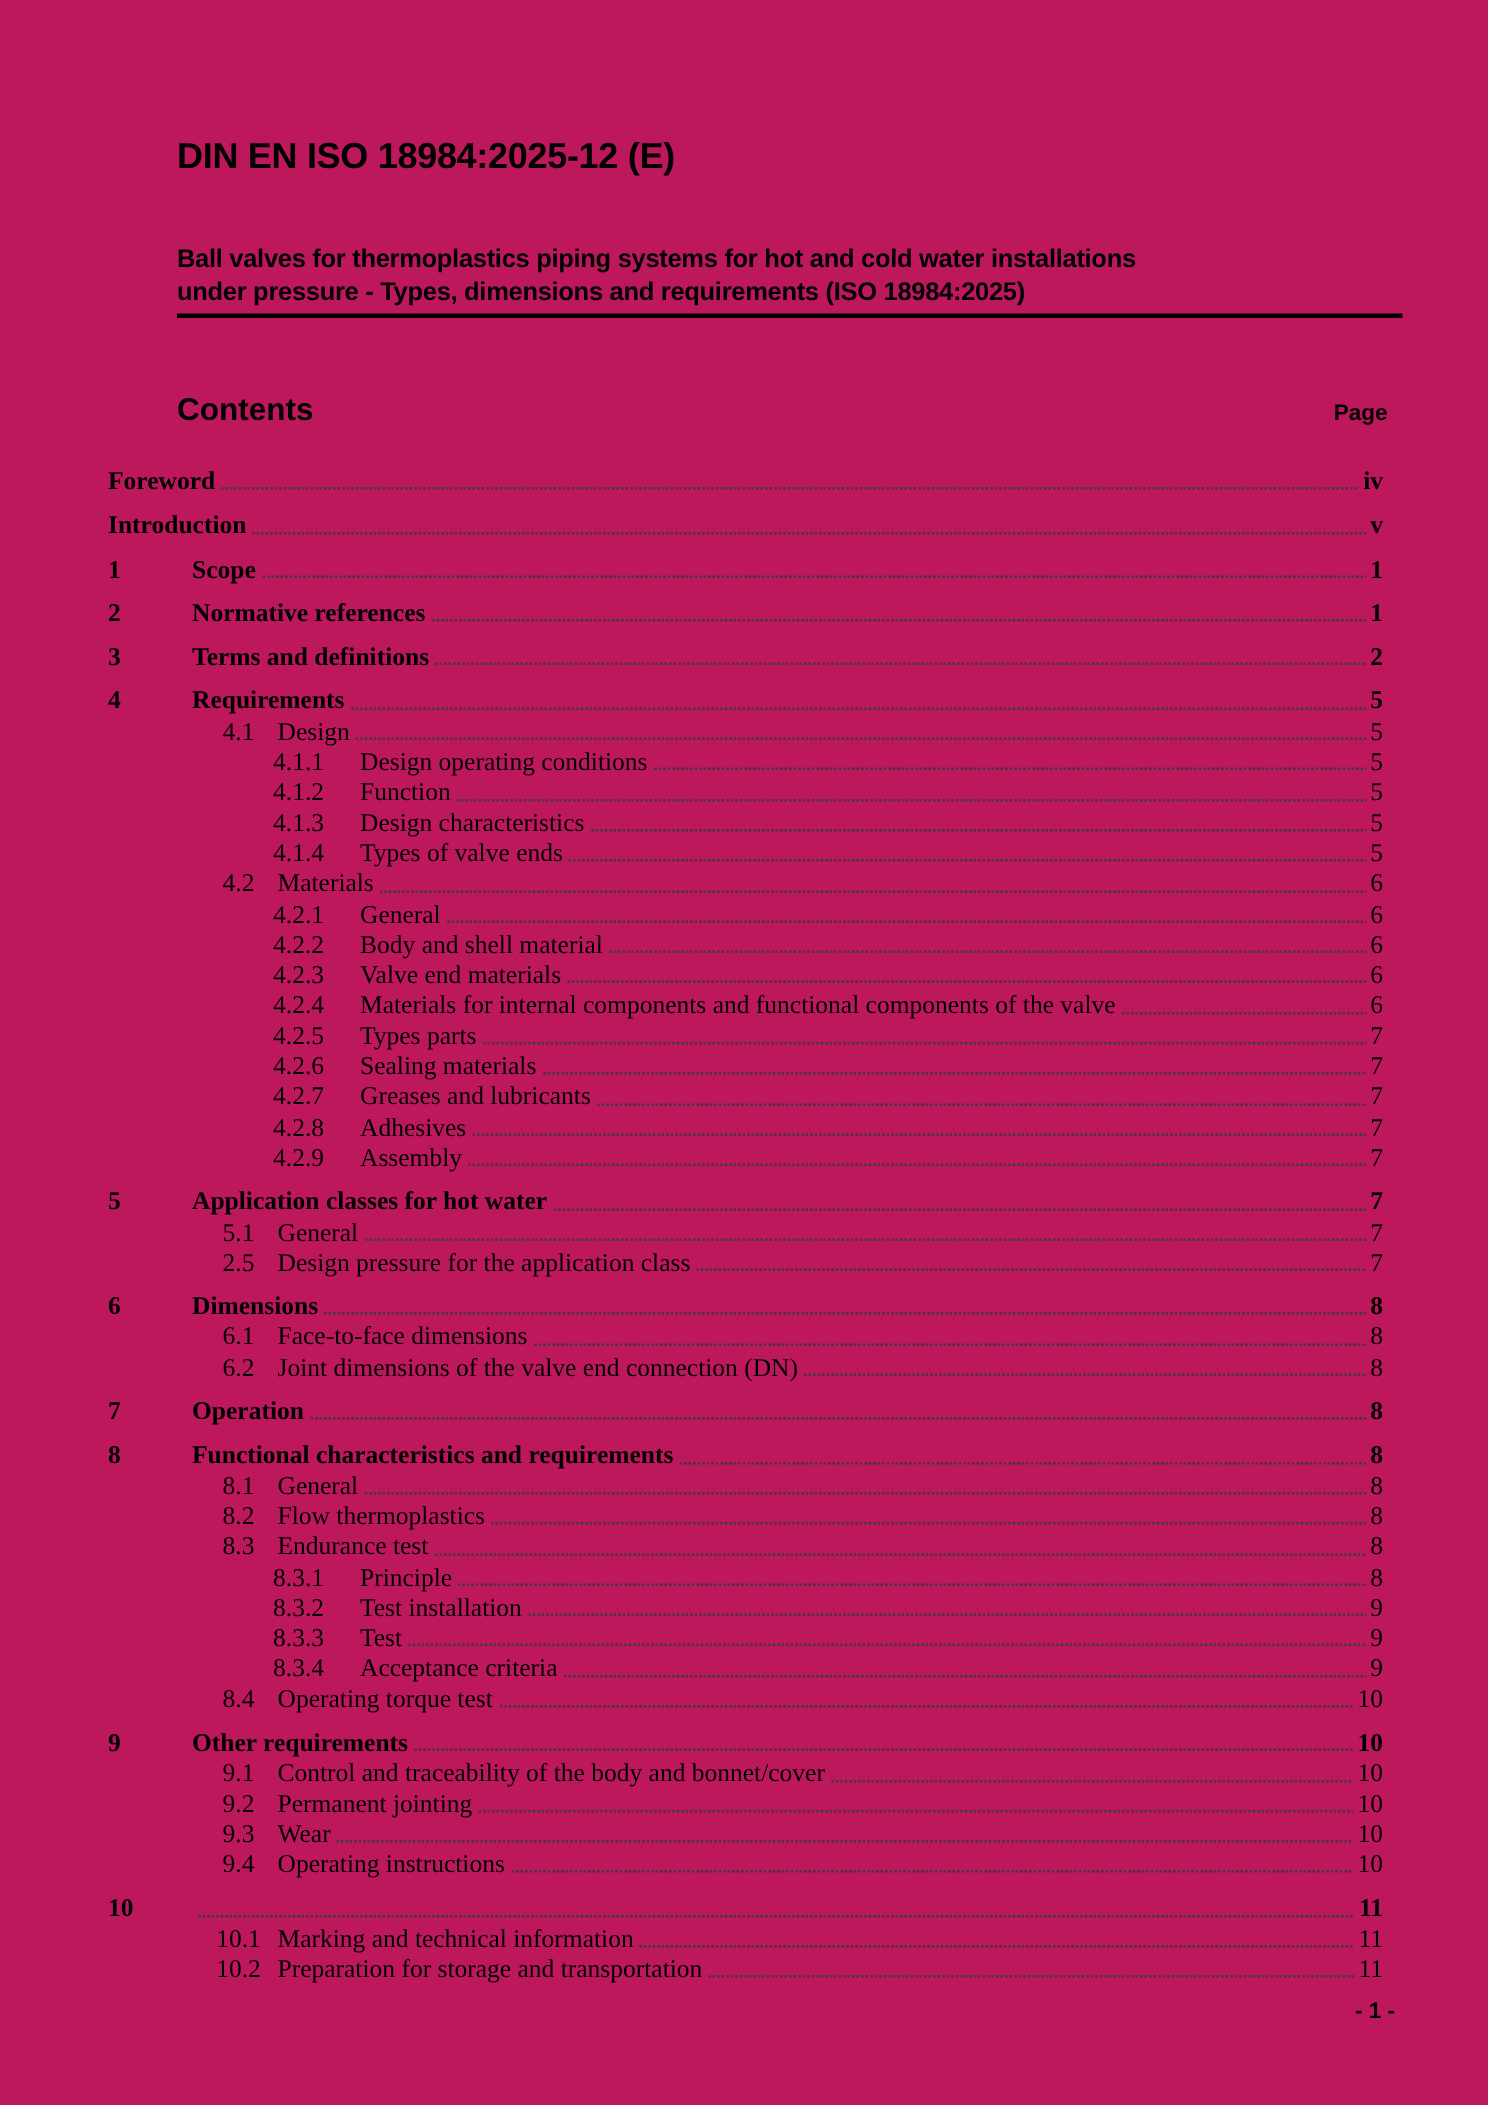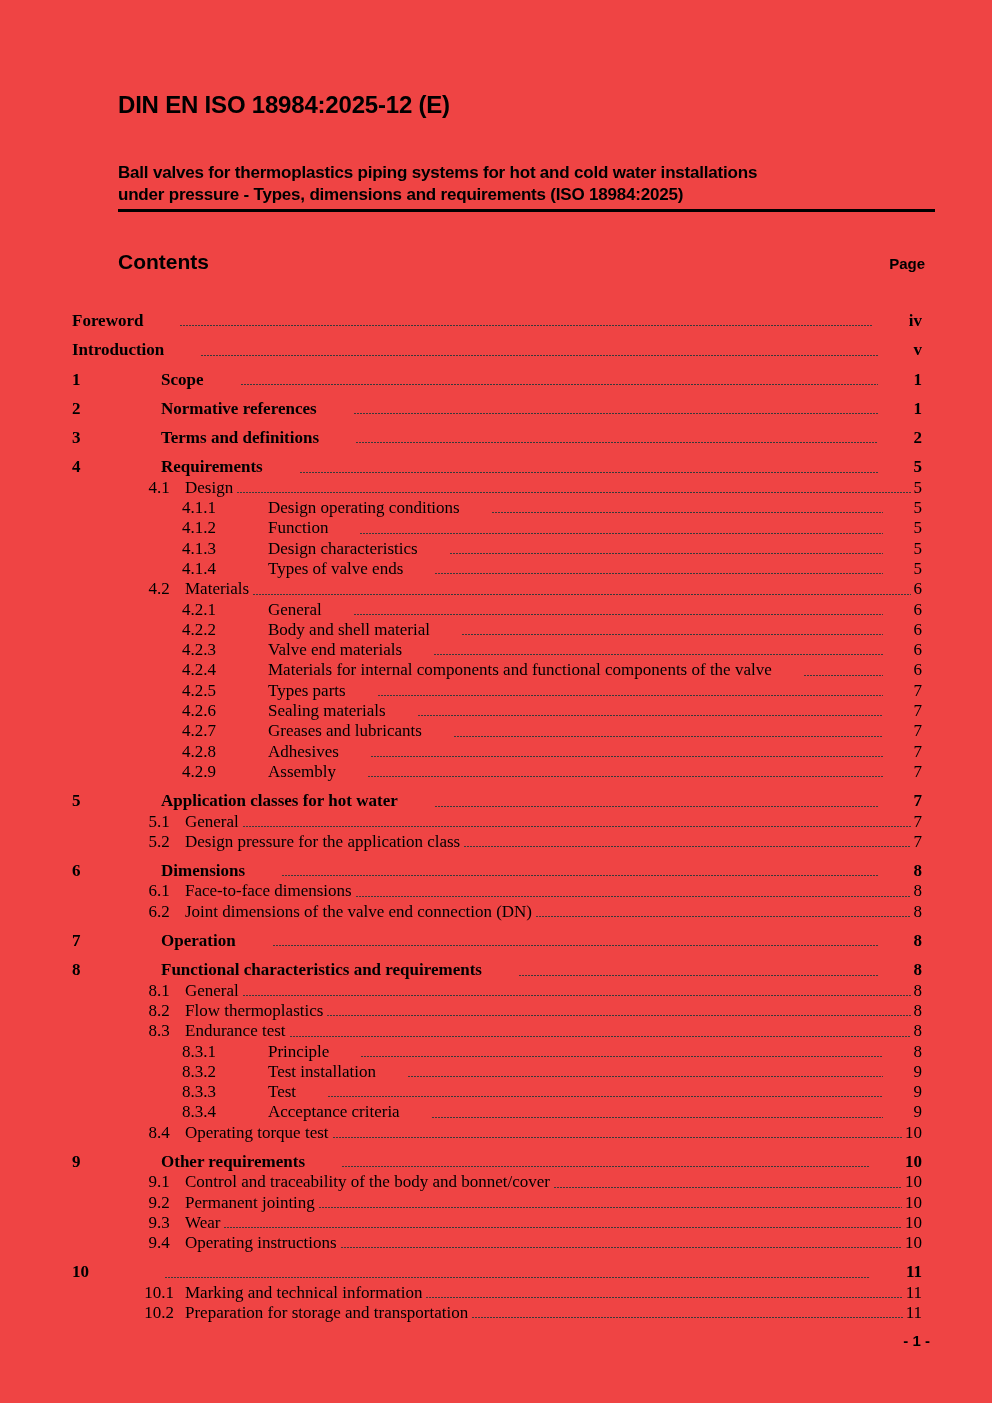--- a/index.html
+++ b/index.html
@@ -1,20 +1,20 @@
 <!DOCTYPE html>
 <html><head>
 <meta charset="utf-8">
 <style>
   html, body { margin: 0; padding: 0; background: #ffffff; }
   .page {
     position: relative;
     width: 992px;
     height: 1403px;
-    background: #ef4444;
+    background: #be185d;
     color: #000000;
     font-family: "Liberation Serif", serif;
     overflow: hidden;
   }
   .doc-code {
     position: absolute;
     left: 118px; top: 91px;
     font-family: "Liberation Sans", sans-serif;
     font-weight: bold;
     font-size: 24px;
@@ -40,40 +40,40 @@
   .contents-header {
     position: absolute;
     left: 118px; top: 250px;
     width: 807px;
     display: flex;
     justify-content: space-between;
     align-items: baseline;
     font-family: "Liberation Sans", sans-serif;
     font-weight: bold;
   }
-  .contents-title { font-size: 21px; }
+  .contents-title { font-size: 21px; margin-top: 12px; }
   .page-label { font-size: 15px; }
   .toc {
     position: absolute;
     left: 72px; top: 302px;
     width: 850px;
     font-size: 17px;
   }
   .toc-row {
     display: flex;
     align-items: baseline;
     line-height: 20.3px;
     font-weight: normal;
   }
-  .toc-row.lvl0, .toc-row.lvl1 { margin-top: 9px; font-weight: bold; gap: 33px; }
+  .toc-row.lvl0, .toc-row.lvl1 { margin-top: 9px; font-weight: bold; }
   .toc-row .num { flex: 0 0 auto; white-space: nowrap; }
   .lvl1 .num { width: 56px; }
   .lvl2 { padding-left: 61px; }
   .lvl2 .num { width: 52px; text-align: center; }
-  .lvl3 { padding-left: 110px; gap: 28px; }
+  .lvl3 { padding-left: 110px; }
   .lvl3 .num { width: 58px; }
   .toc-row .label { flex: 0 0 auto; white-space: nowrap; }
   .toc-row .leader {
     flex: 1 1 auto;
     min-width: 10px;
     align-self: flex-end;
     height: 3px;
     margin: 0 3px 4px 4px;
     background-image: radial-gradient(circle at 1px 1.5px, #3a3a3a 0.7px, rgba(0,0,0,0) 1.1px);
     background-size: 3px 3px;
@@ -239,21 +239,21 @@
         <span class="leader"></span>
         <span class="pagenum">7</span>
       </div>
       <div class="toc-row lvl2">
         <span class="num">5.1</span>
         <span class="label">General</span>
         <span class="leader"></span>
         <span class="pagenum">7</span>
       </div>
       <div class="toc-row lvl2">
-        <span class="num">5.2</span>
+        <span class="num">2.5</span>
         <span class="label">Design pressure for the application class</span>
         <span class="leader"></span>
         <span class="pagenum">7</span>
       </div>
       <div class="toc-row lvl1">
         <span class="num">6</span>
         <span class="label">Dimensions</span>
         <span class="leader"></span>
         <span class="pagenum">8</span>
       </div>

